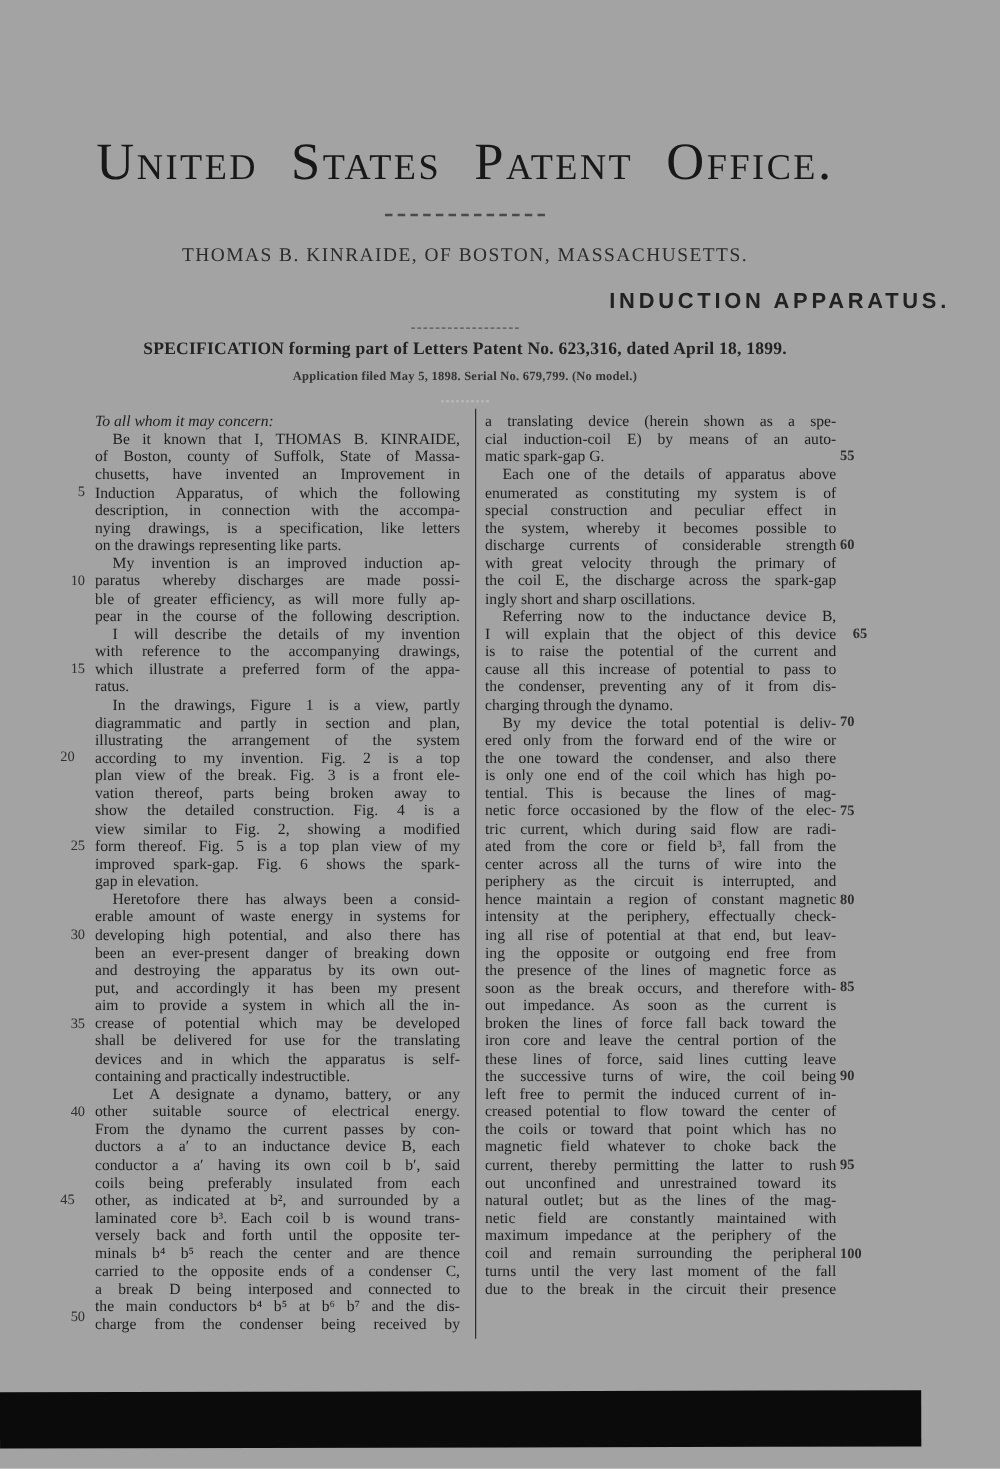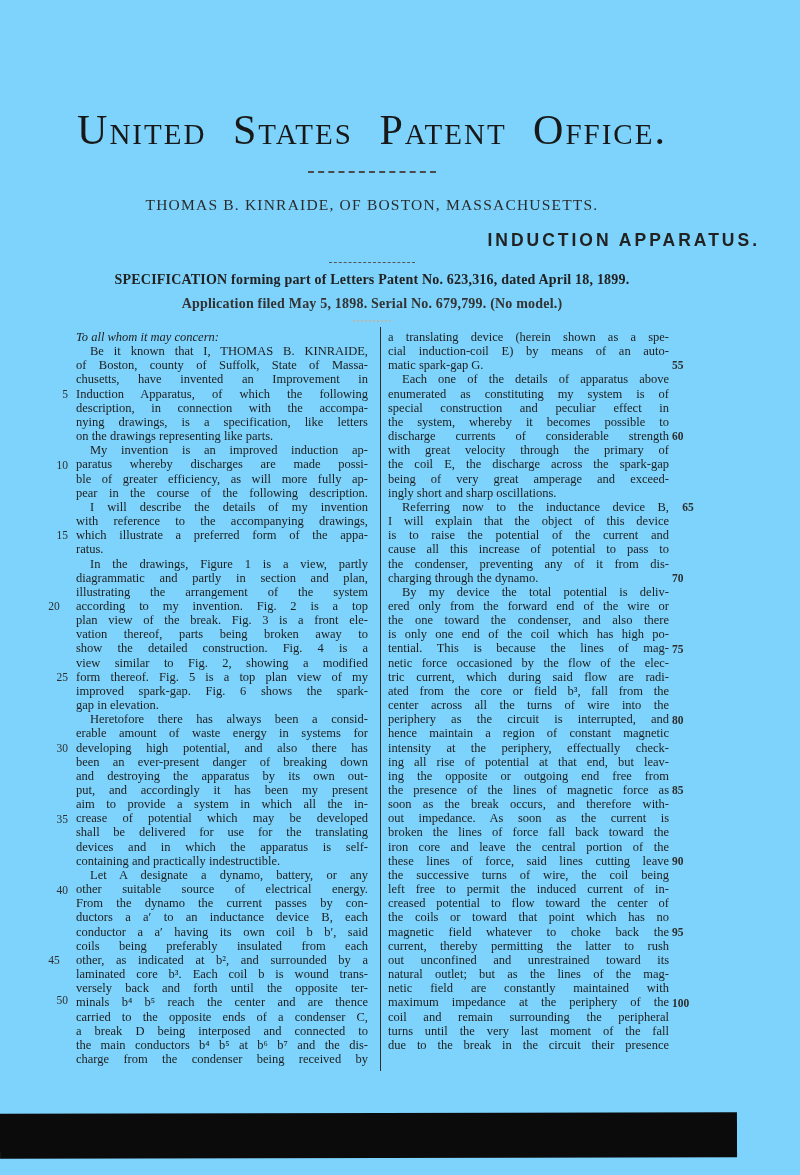--- a/index.html
+++ b/index.html
@@ -1,18 +1,18 @@
 <!DOCTYPE html>
 <html><head>
 <meta charset="utf-8">
 <style>
   html,body { margin:0; padding:0; background:#e9e9e6; }
   .page {
     position:relative; width:800px; height:1175px; margin:0 auto;
-    background:#7dd3fc; overflow:hidden;
+    background:#a3a3a3; overflow:hidden;
     font-family:"Liberation Serif","DejaVu Serif",serif; color:#1f1f1f;
   }
   
   .hdr { position:absolute; left:0; top:0; width:744px; text-align:center; }
   .office-title {
     position:absolute; top:108px; left:0; width:100%;
     font-variant:small-caps; font-weight:400; font-size:42px; line-height:44px;
     letter-spacing:2px; word-spacing:14px; color:#181818; margin:0;
   }
   .hdr-dash-rule {
@@ -31,21 +31,21 @@
   .title-rule {
     position:absolute; top:262px; left:50%; width:86px; margin-left:-43px;
     border-top:1.5px dashed #555; height:0;
   }
   .spec-line {
     position:absolute; top:272px; left:0; width:100%;
     font-weight:700; font-size:14px; letter-spacing:0.2px; color:#222;
   }
   .app-line {
     position:absolute; top:296px; left:0; width:100%;
-    font-weight:700; font-size:14px; letter-spacing:0.2px; color:#333;
+    font-weight:700; font-size:10px; letter-spacing:0.2px; color:#333;
   }
   .tiny-dots {
     position:absolute; top:320px; left:50%; width:38px; margin-left:-19px;
     border-top:2px dotted #b9b9b4; height:0;
   }
   
   .colwrap { position:absolute; top:330px; }
   .col-left  { left:76px;  width:292px; }
   .col-right { left:388px; width:281px; }
   .col-divider {
@@ -94,21 +94,21 @@
   <div class="margin-nums nums-left" id="nums-left">
       <span class="mnum" style="top: 56.68px;">5</span>
       <span class="mnum" style="top: 127.53px;">10</span>
       <span class="mnum" style="top: 198.38px;">15</span>
       <span class="mnum" style="top: 269.23px; text-align: center;">20</span>
       <span class="mnum" style="top: 340.08px;">25</span>
       <span class="mnum" style="top: 410.93px;">30</span>
       <span class="mnum" style="top: 481.78px;">35</span>
       <span class="mnum" style="top: 552.63px;">40</span>
       <span class="mnum" style="top: 623.48px; text-align: center;">45</span>
-      <span class="mnum" style="top: 663px;">50</span>
+      <span class="mnum" style="top: 717px;">50</span>
     </div>
 
   <div class="colwrap col-left" id="col-left">
       <div class="tline endl ital">To all whom it may concern:</div>
       <div class="tline ind">Be it known that I, THOMAS B. KINRAIDE,</div>
       <div class="tline">of Boston, county of Suffolk, State of Massa-</div>
       <div class="tline">chusetts, have invented an Improvement in</div>
       <div class="tline">Induction Apparatus, of which the following</div>
       <div class="tline">description, in connection with the accompa-</div>
       <div class="tline">nying drawings, is a specification, like letters</div>
@@ -165,21 +165,20 @@
       <div class="tline">a translating device (herein shown as a spe-</div>
       <div class="tline">cial induction-coil E) by means of an auto-</div>
       <div class="tline endl">matic spark-gap G.</div>
       <div class="tline ind">Each one of the details of apparatus above</div>
       <div class="tline">enumerated as constituting my system is of</div>
       <div class="tline">special construction and peculiar effect in</div>
       <div class="tline">the system, whereby it becomes possible to</div>
       <div class="tline">discharge currents of considerable strength</div>
       <div class="tline">with great velocity through the primary of</div>
       <div class="tline">the coil E, the discharge across the spark-gap</div>
-      <div class="tline">being of very great amperage and exceed-</div>
       <div class="tline endl">ingly short and sharp oscillations.</div>
       <div class="tline ind">Referring now to the inductance device B,</div>
       <div class="tline">I will explain that the object of this device</div>
       <div class="tline">is to raise the potential of the current and</div>
       <div class="tline">cause all this increase of potential to pass to</div>
       <div class="tline">the condenser, preventing any of it from dis-</div>
       <div class="tline endl">charging through the dynamo.</div>
       <div class="tline ind">By my device the total potential is deliv-</div>
       <div class="tline">ered only from the forward end of the wire or</div>
       <div class="tline">the one toward the condenser, and also there</div>

